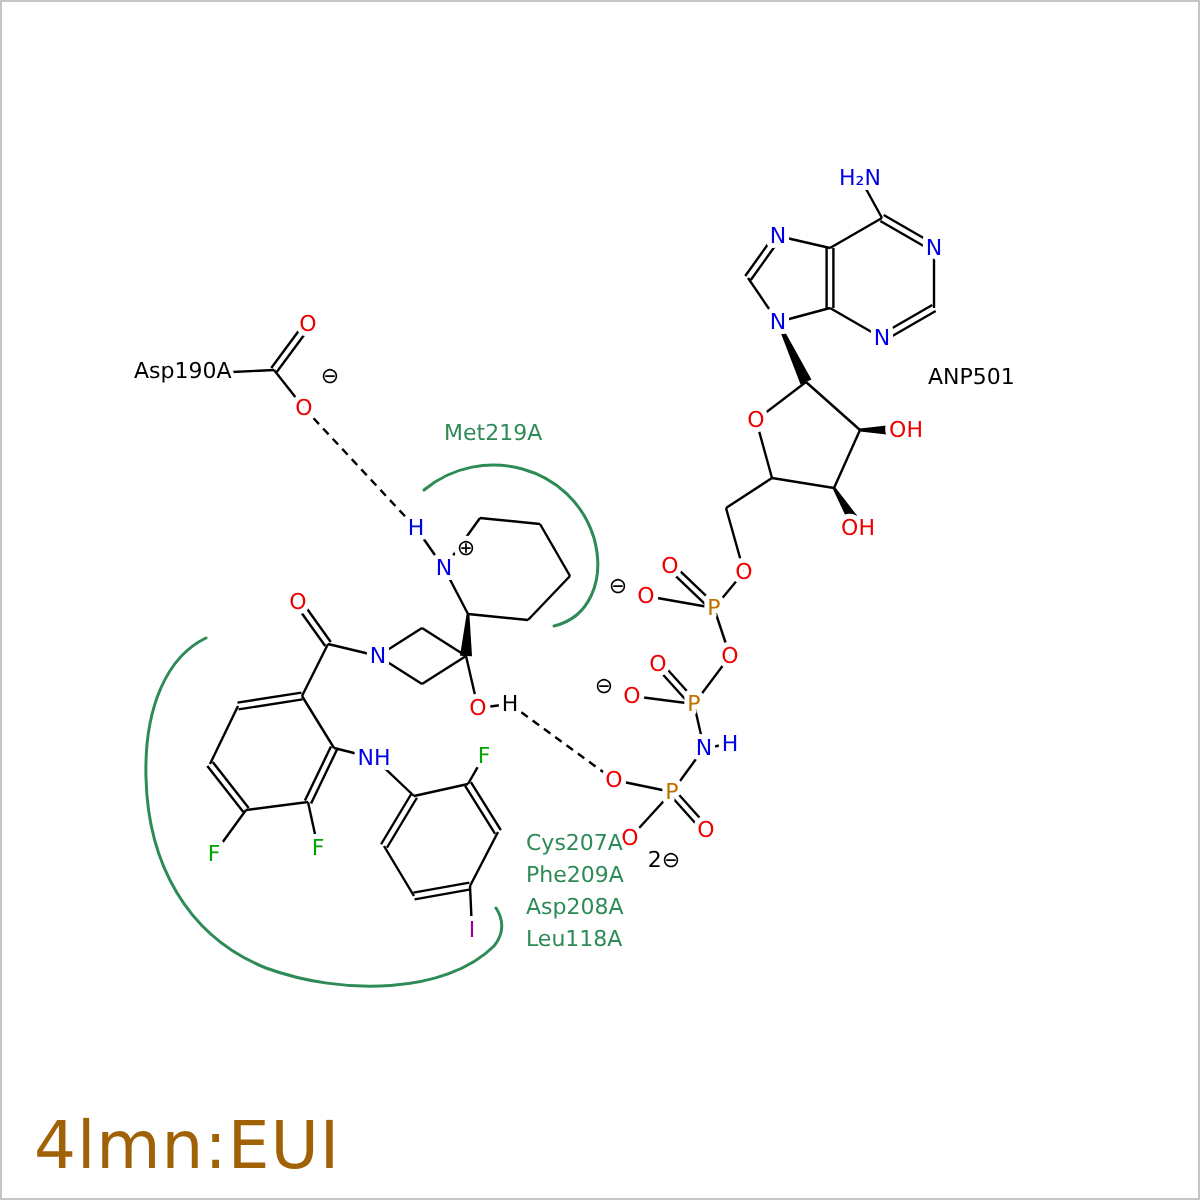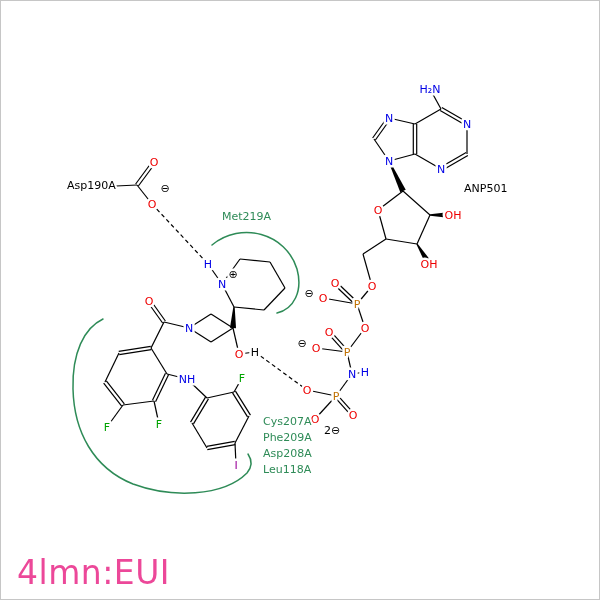--- a/index.html
+++ b/index.html
@@ -13,21 +13,21 @@
   text.atom{
     font-family:"DejaVu Sans",sans-serif;font-size:11px;
     text-anchor:middle;dominant-baseline:central;
     paint-order:stroke;stroke:#ffffff;stroke-width:5px;stroke-linejoin:round;
   }
   text.res{
     font-family:"DejaVu Sans",sans-serif;font-size:11px;text-anchor:start;
     paint-order:stroke;stroke:#ffffff;stroke-width:4px;stroke-linejoin:round;
   }
   #title{
-    position:absolute;left:16px;top:552px;font-size:33px;color:#ec4899;
+    position:absolute;left:16px;top:552px;font-size:33px;color:#a16207;
     font-family:"DejaVu Sans",sans-serif;letter-spacing:0.5px;
   }
 </style>
 </head>
 <body>
 
 <div id="frame">
   <svg id="diagram" width="600" height="600" viewBox="0 0 600 600">
       <path d="M 211 244 C 240 220 285 232 296 268 C 302 290 293 308 276 312" fill="none" stroke="#2e8b57" stroke-width="1.5" stroke-linecap="round"></path>
       <path d="M 102 318 C 83 327 71 352 72 388 C 73 430 92 467 132 483 C 170 497 222 496 246 472 C 251 466 251 459 247 453" fill="none" stroke="#2e8b57" stroke-width="1.5" stroke-linecap="round"></path>

